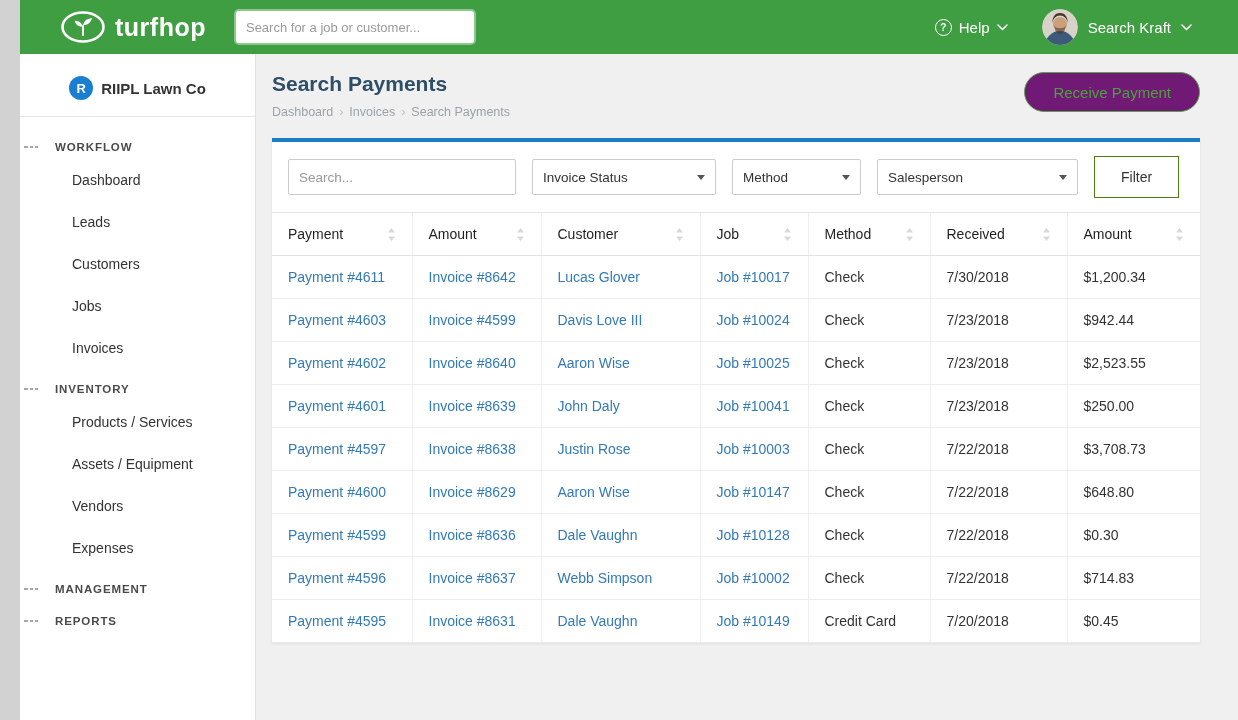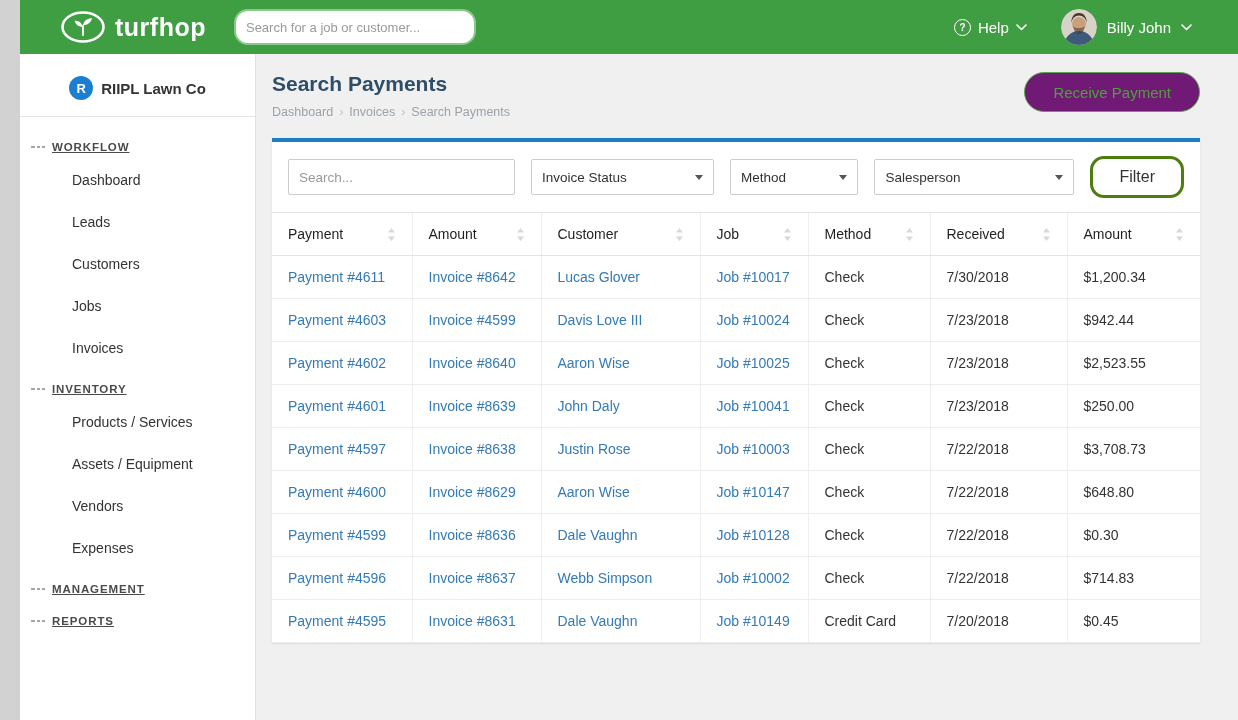--- a/index.html
+++ b/index.html
@@ -5,43 +5,43 @@
   html,body{margin:0;padding:0;width:1238px;height:720px;overflow:hidden;
     font-family:"Liberation Sans", sans-serif;background:#d2d2d2;}
   .app{position:absolute;left:20px;top:0;right:0;bottom:0;}
 
   
   .topbar{position:absolute;left:0;right:0;top:0;height:54px;background:#3f9e42;
     display:flex;align-items:center;z-index:5;}
   .logo{display:flex;align-items:center;gap:9px;margin-left:40px;cursor:pointer;}
   .logo-text{color:#fff;font-size:25px;font-weight:600;letter-spacing:.5px;}
   .topbar-search{margin-left:28px;width:218px;height:32px;border:2px solid #8cc78e;
-    border-radius:14px;background:#fff;padding:0 10px;font-size:13px;color:#444;outline:none;}
+    border-radius:5px;background:#fff;padding:0 10px;font-size:13px;color:#444;outline:none;}
   .topbar-search::placeholder{color:#9a9a9a;}
   .topbar-right{margin-left:auto;display:flex;align-items:center;gap:34px;padding-right:46px;}
   .help{display:flex;align-items:center;gap:7px;color:#fff;font-size:15px;cursor:pointer;}
   .help-circle{width:15px;height:15px;border:1.4px solid #fff;border-radius:50%;
     display:flex;align-items:center;justify-content:center;font-size:10px;font-weight:bold;}
   .user{display:flex;align-items:center;gap:10px;color:#fff;font-size:15px;cursor:pointer;}
   .avatar{width:36px;height:36px;border-radius:50%;overflow:hidden;display:block;}
 
   
   .sidebar{position:absolute;left:0;top:54px;width:236px;bottom:0;background:#fff;
     border-right:1px solid #e2e2e2;box-sizing:border-box;}
   .company{display:flex;align-items:center;justify-content:center;gap:8px;padding-top:22px;}
   .company-logo{width:24px;height:24px;background:#1b7fd1;border-radius:50%;color:#fff;
     font-weight:bold;display:flex;align-items:center;justify-content:center;font-size:13px;}
   .company-name{font-size:15px;font-weight:bold;color:#333;}
   .locations-pill{margin:15px auto 0;width:196px;height:26px;background:#ececec;
     border:1px solid #dcdcdc;border-radius:13px;display:flex;align-items:center;
     justify-content:center;gap:7px;font-size:12px;color:#444;cursor:pointer;box-sizing:border-box;}
   .sidebar-divider{margin-top:16px;border-bottom:1px solid #e5e5e5;}
   .nav{padding-top:10px;}
-  .section-header{display:flex;align-items:center;gap:7px;padding:14px 0 6px 11px;
-    font-size:11.5px;font-weight:bold;letter-spacing:.9px;color:#4a4a4a;text-decoration:underline;}
+  .section-header{display:flex;align-items:center;gap:17px;padding:14px 0 6px 4px;
+    font-size:11.5px;font-weight:bold;letter-spacing:.9px;color:#4a4a4a;}
   .nav-item{padding:12px 0 12px 52px;font-size:14px;color:#333;line-height:18px;cursor:pointer;}
 
   
   .content{position:absolute;left:236px;top:54px;right:0;bottom:0;background:#f0f0f0;overflow:hidden;}
   .content-header{display:flex;justify-content:space-between;align-items:flex-start;
     padding:18px 38px 0 16px;}
   .page-title{font-size:21px;font-weight:bold;color:#2e4d67;}
   .breadcrumb{margin-top:9px;font-size:12.5px;color:#9aa3ab;display:flex;gap:6px;}
   .crumb{color:#9aa3ab;text-decoration:none;cursor:pointer;}
   .crumb-sep{color:#b8bfc5;}
@@ -52,22 +52,22 @@
   .card{margin:19px 38px 0 16px;background:#fff;border-top:4px solid #1b7fc4;
     box-shadow:0 1px 2px rgba(0,0,0,.08);}
   .filters{display:flex;align-items:center;gap:16px;padding:14px 16px;}
   .filter-search{width:206px;height:34px;border:1px solid #ccc;border-radius:2px;
     padding:0 10px;font-size:13.5px;color:#444;outline:none;font-family:inherit;}
   .filter-search::placeholder{color:#999;}
   .select{display:flex;align-items:center;justify-content:space-between;height:36px;
     border:1px solid #ccc;border-radius:2px;padding:0 10px;font-size:13.5px;color:#333;
     background:#fff;cursor:pointer;box-sizing:border-box;}
   .sel-invoice{width:184px;} .sel-method{width:129px;} .sel-sales{width:201px;}
-  .filter-btn{height:42px;padding:0 26px;border:3px solid #4d7c0f;background:#fff;color:#333;
-    font-size:16px;border-radius:14px;cursor:pointer;font-family:inherit;}
+  .filter-btn{height:42px;padding:0 26px;border:1px solid #4d7c0f;background:#fff;color:#333;
+    font-size:14px;border-radius:0;cursor:pointer;font-family:inherit;}
 
   table{width:100%;border-collapse:collapse;font-size:14px;table-layout:fixed;}
   th,td{text-align:left;padding:13px 16px;box-sizing:border-box;overflow:hidden;white-space:nowrap;}
   th{font-weight:normal;color:#1f1f1f;border-top:1px solid #e3e3e3;border-bottom:1px solid #e3e3e3;
     cursor:pointer;position:relative;}
   td{border-bottom:1px solid #ececec;color:#333;}
   th + th, td + td{border-left:1px solid #efefef;}
   .sort-icon{float:right;margin-top:2px;opacity:.8;}
   a.cell-link{color:#337ab7;text-decoration:none;cursor:pointer;}
 </style>
@@ -105,21 +105,21 @@
               </defs>
             <g clip-path="url(#avclip)">
               <rect width="36" height="36" fill="#d8d3c8"></rect>
               <path d="M3 37a15 15 0 0130 0z" fill="#3e5a7a"></path>
               <circle cx="18" cy="15" r="7" fill="#caa07a"></circle>
               <path d="M10.5 14a7.5 7.5 0 0115 0c.5-5-2-10-7.5-10s-8 5-7.5 10z" fill="#4a3526"></path>
               <path d="M12.5 17c0 5 2.5 8 5.5 8s5.5-3 5.5-8c-1.5 3-9.5 3-11 0z" fill="#4a3526" opacity=".55"></path>
             </g>
           </svg>
         </span>
-        <span>Billy John</span>
+        <span>Search Kraft</span>
         <svg width="11" height="7" viewBox="0 0 11 7">
           <path d="M1 1l4.5 4.5L10 1" stroke="#fff" stroke-width="1.6" fill="none" stroke-linecap="round" stroke-linejoin="round"></path>
         </svg>
       </div>
     </div>
   </header>
 
   <aside class="sidebar">
     <div class="company">
       <span class="company-logo">R</span>

